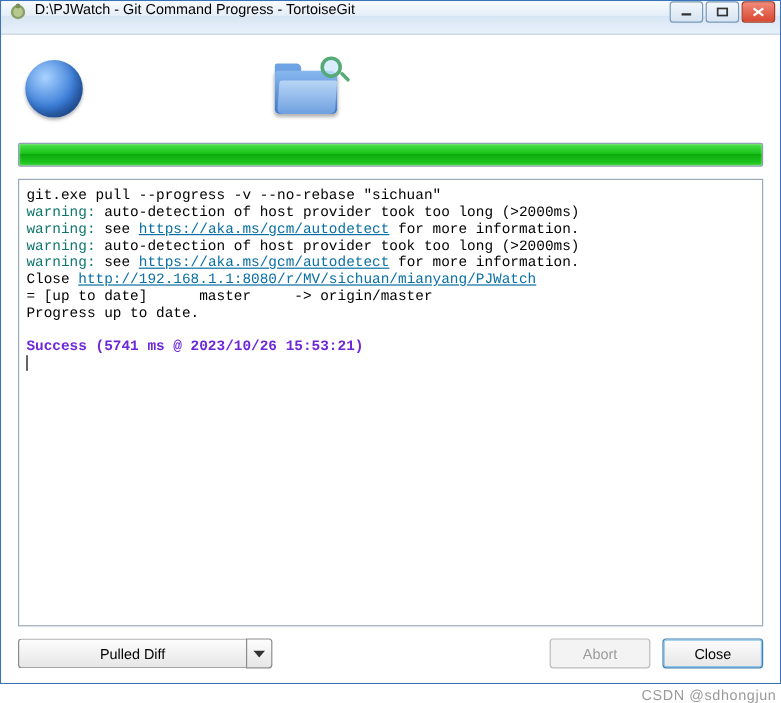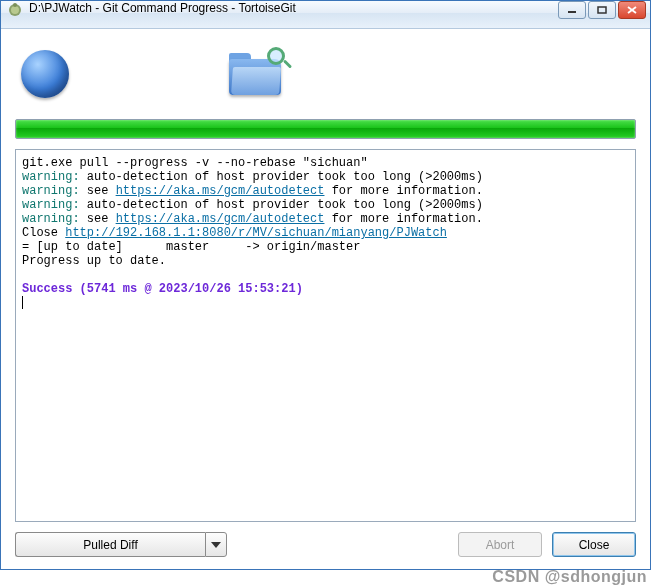--- a/index.html
+++ b/index.html
@@ -171,25 +171,24 @@
   .btn.disabled {
     color: #9b9b9b;
     border-color:#bcbcbc;
     background:#f3f3f3;
     cursor: default;
   }
   .watermark {
     position: absolute;
     right: 4px;
     bottom: 0px;
-    font-size: 16px;
+    font-size: 12px;
     color: rgba(120,120,120,.75);
     font-family: Arial, sans-serif;
     letter-spacing: .5px;
-    font-weight: bold;
   }
 </style>
 </head>
 <body>
 
 <div class="window">
   <div class="titlebar">
     <span class="app-icon">
       <svg width="16" height="16" viewBox="0 0 16 16">
         <circle cx="8" cy="9" r="6" fill="#8aa06a"></circle>

